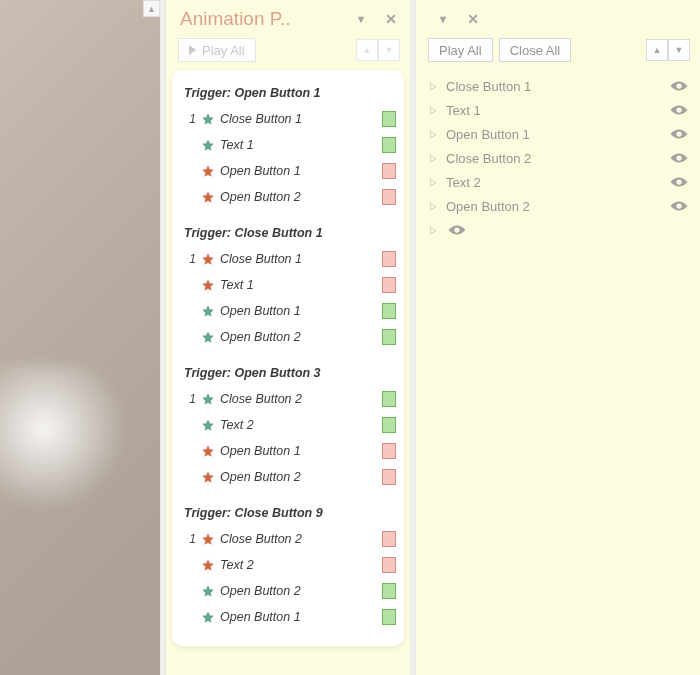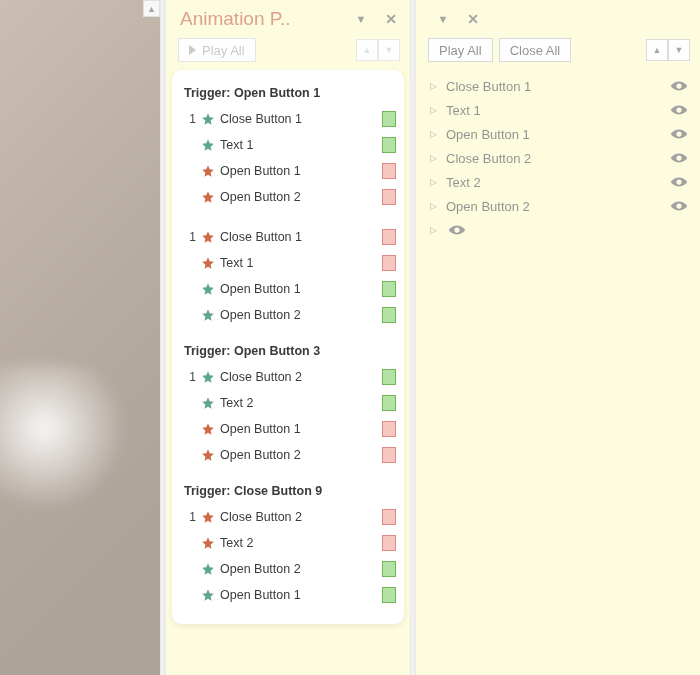--- a/index.html
+++ b/index.html
@@ -124,20 +124,21 @@
 
   
   .anim-list-card {
     margin: 0 6px 8px 6px;
     background: #ffffff;
     border-radius: 10px;
     padding: 14px 6px 12px 6px;
     box-shadow: 0 2px 6px rgba(0,0,0,0.08);
     position: relative;
     z-index: 100; 
+    font-style: italic;
   }
 
   .trigger-block { margin-bottom: 14px; }
   .trigger-block:last-child{ margin-bottom:4px;}
   .trigger-title {
     font-weight: 700;
     font-size: 12.5px;
     padding: 2px 4px 6px 6px;
     color:#3a3a3a;
   }
@@ -276,20 +277,21 @@
             <div class="star red">
               <svg viewBox="0 0 24 24">
                 <path d="M12 2l2.9 6.9L22 10l-5.5 4.8L18 22l-6-3.6L6 22l1.5-7.2L2 10l7.1-1.1z"></path>
               </svg>
             </div>
             <div class="label">Open Button 2</div>
             <div class="swatch red"></div>
           </div>
         </div>
         <div class="trigger-block">
+          <div class="trigger-title">Trigger: Close Button 1</div>
           <div class="anim-row">
             <div class="order">1</div>
             <div class="star red">
               <svg viewBox="0 0 24 24">
                 <path d="M12 2l2.9 6.9L22 10l-5.5 4.8L18 22l-6-3.6L6 22l1.5-7.2L2 10l7.1-1.1z"></path>
               </svg>
             </div>
             <div class="label">Close Button 1</div>
             <div class="swatch red"></div>
           </div>

